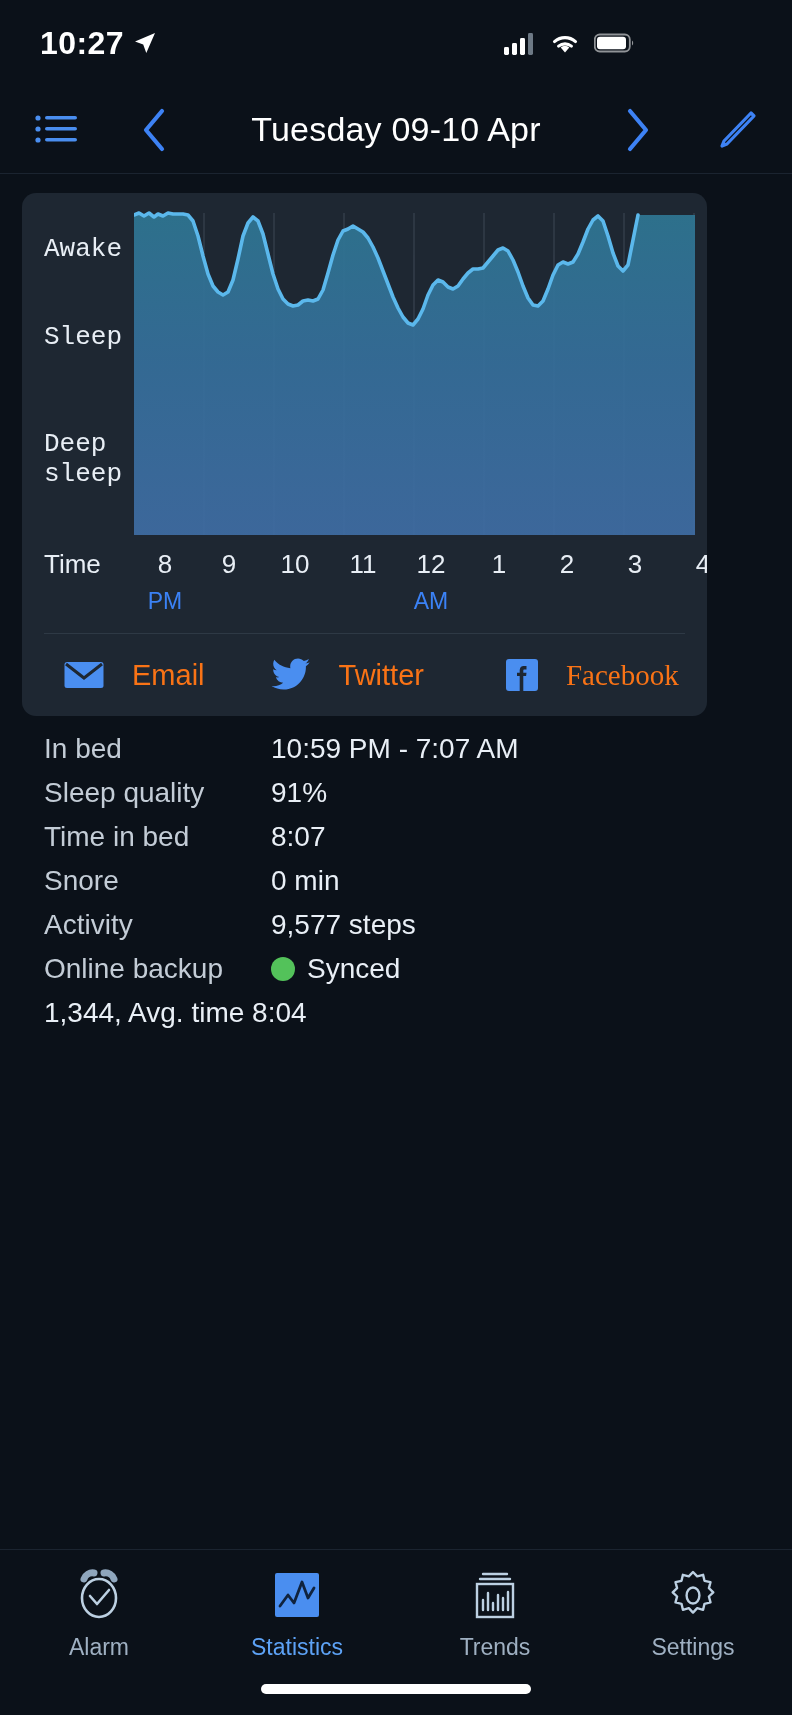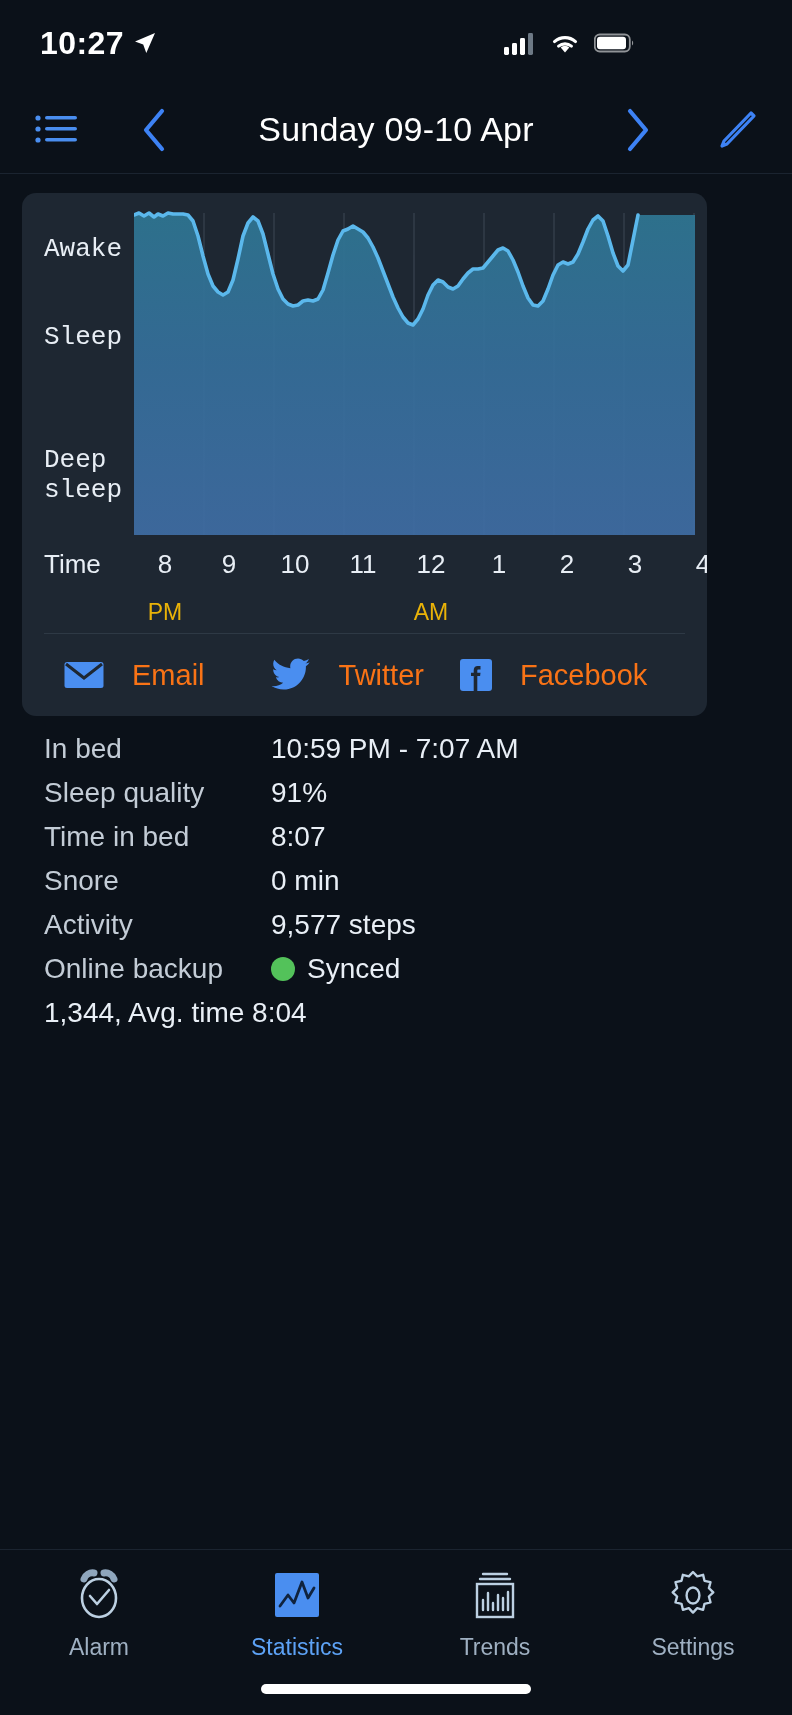--- a/index.html
+++ b/index.html
@@ -48,52 +48,52 @@
   .chart-area{ position:relative; width:685px; height:440px; }
   .chart-svg{ position:absolute; top:0; left:0; }
 
   .y-labels{ position:absolute; left:0; top:0; width:132px; height:440px; }
   .y-label{
     position:absolute; left:22px; color:#e8eef5;
     font-size:26px; line-height:30px;font-family:Liberation Mono, monospace;
   }
   .y-awake{ top:41px; }
   .y-sleep{ top:129px; }
-  .y-deep{ top:252px; }
+  .y-deep{ top:236px; }
 
   .x-axis{
     position:absolute; top:352px; left:0; width:685px; height:88px;
   }
   .x-time-label{
     position:absolute; left:22px; top:4px;
     color:#e8eef5; font-size:26px;
   }
   .x-tick{
     position:absolute; top:4px; text-align:center;
     color:#e8eef5; font-size:26px; transform:translateX(-50%);
   }
   .x-tick .sub{
-    display:block; font-size:23px; margin-top:19px; color:#eab308;
+    display:block; font-size:23px; margin-top:8px; color:#3b82f6;
   }
 
   .share-sep{
     position:absolute; top:440px; left:22px; width:641px; height:1px;
     background:#2e3945;
   }
   .share-row{
     position:absolute; top:441px; left:0; width:685px; height:82px;
     display:flex; align-items:center;
   }
   .share-btn{
     display:flex; align-items:center; gap:28px;
     color:#f97316; font-size:29px;
   }
   .share-email{ margin-left:42px; }
   .share-twitter{ margin-left:66px; }
-  .share-facebook{ margin-left:36px; }
+  .share-facebook{ margin-left:82px;font-family:Liberation Serif, serif; }
 
   
   .stats{
     position:absolute; top:727px; left:0; width:792px;
   }
   .stat-row{
     display:flex; align-items:center; height:44px; padding-left:44px;
   }
   .stat-key{
     width:227px; color:#c3ccd6; font-size:28px;
@@ -165,21 +165,21 @@
       <rect x="11" y="3" width="32" height="3.6" rx="1.8" fill="#4a8ef0"></rect>
       <rect x="11" y="14" width="32" height="3.6" rx="1.8" fill="#4a8ef0"></rect>
       <rect x="11" y="25" width="32" height="3.6" rx="1.8" fill="#4a8ef0"></rect>
     </svg>
   </div>
   <div class="nav-prev">
     <svg width="28" height="46" viewBox="0 0 28 46">
       <path d="M22 4 L6 23 L22 42" stroke="#3d82f5" stroke-width="4.2" fill="none" stroke-linecap="round" stroke-linejoin="round"></path>
     </svg>
   </div>
-  <div class="nav-title">Sunday 09-10 Apr</div>
+  <div class="nav-title">Tuesday 09-10 Apr</div>
   <div class="nav-next">
     <svg width="28" height="46" viewBox="0 0 28 46">
       <path d="M6 4 L22 23 L6 42" stroke="#3d82f5" stroke-width="4.2" fill="none" stroke-linecap="round" stroke-linejoin="round"></path>
     </svg>
   </div>
   <div class="nav-edit">
     <svg width="44" height="44" viewBox="0 0 44 44">
       <path d="M37 5 L40 8 L13 36 L8 38 L10 33 Z" stroke="#3d82f5" stroke-width="3.2" fill="none" stroke-linejoin="round"></path>
     </svg>
   </div>

